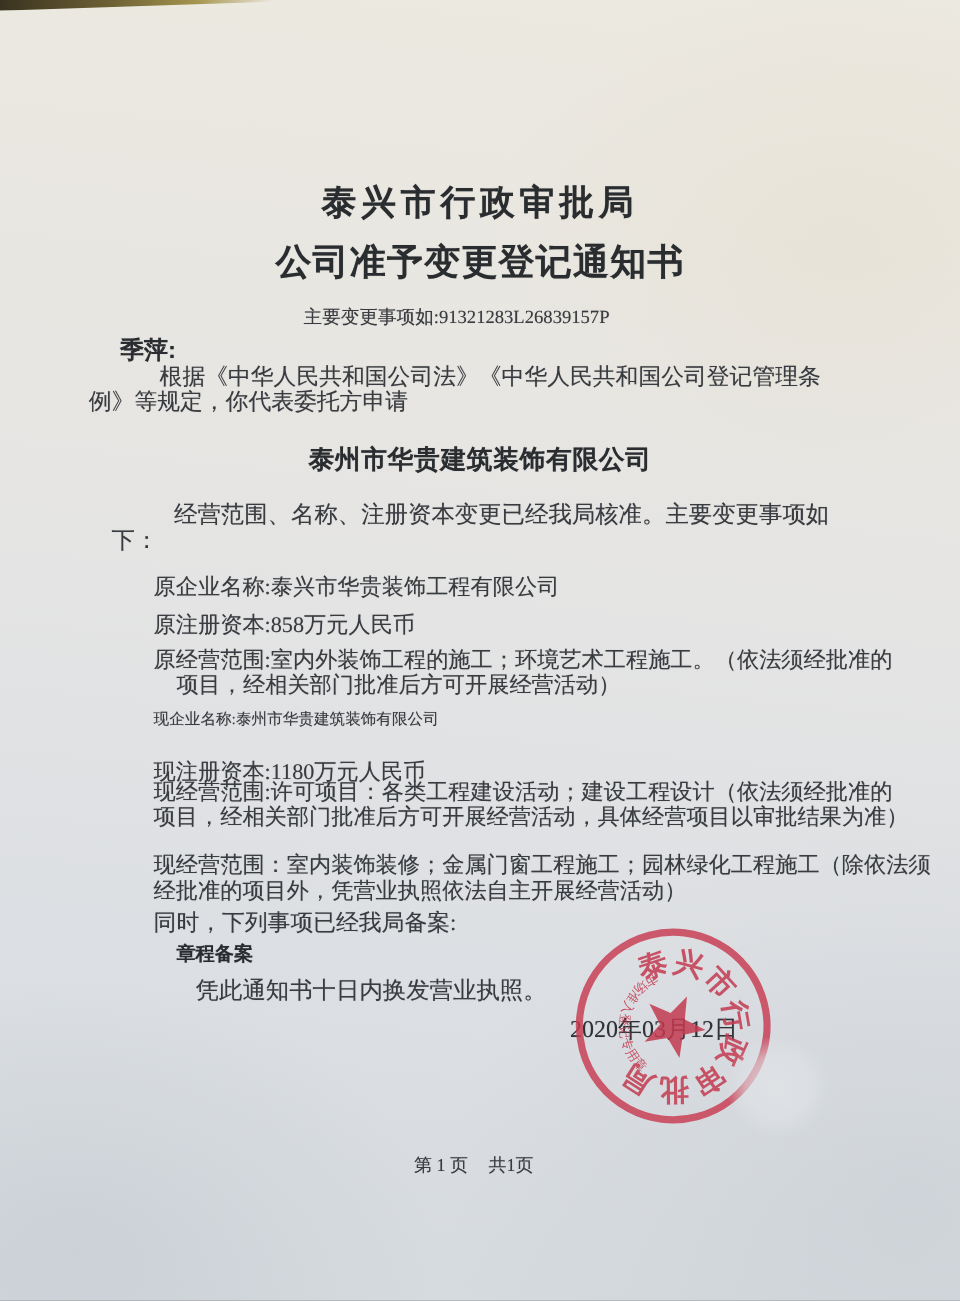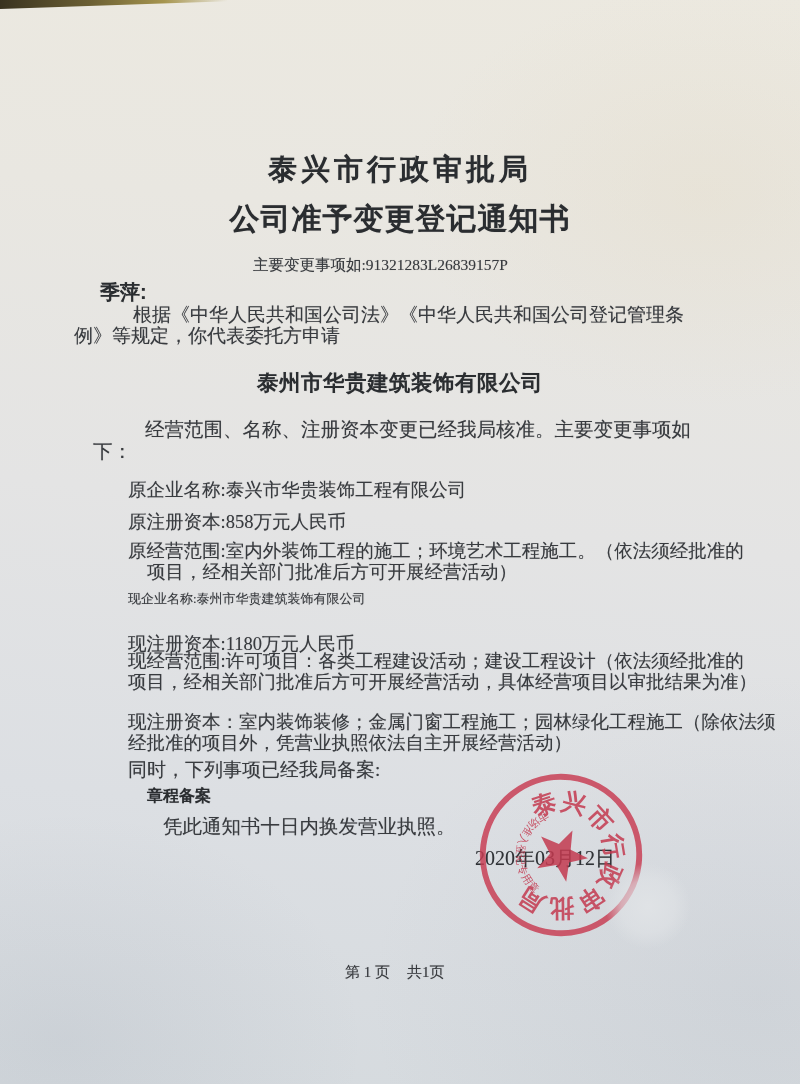--- a/index.html
+++ b/index.html
@@ -54,21 +54,21 @@
   <div class="blk serif" style="left:93px;top:441px;font-size:19.5px;">下：</div>
 
   <div class="blk serif" style="left:128px;top:480px;font-size:18.5px;">原企业名称:泰兴市华贵装饰工程有限公司</div>
   <div class="blk serif" style="left:128px;top:512px;font-size:18.5px;">原注册资本:858万元人民币</div>
   <div class="blk serif" style="left:128px;top:541px;font-size:18.5px;">原经营范围:室内外装饰工程的施工；环境艺术工程施工。（依法须经批准的</div>
   <div class="blk serif" style="left:128px;top:562px;font-size:18.5px;margin-left:19px;">项目，经相关部门批准后方可开展经营活动）</div>
   <div class="blk serif" style="left:128px;top:592px;font-size:13px;">现企业名称:泰州市华贵建筑装饰有限公司</div>
   <div class="blk serif" style="left:128px;top:622px;font-size:18.5px;margin-top:12px;">现注册资本:1180万元人民币</div>
   <div class="blk serif" style="left:128px;top:651px;font-size:18.5px;">现经营范围:许可项目：各类工程建设活动；建设工程设计（依法须经批准的</div>
   <div class="blk serif" style="left:128px;top:672px;font-size:18.5px;">项目，经相关部门批准后方可开展经营活动，具体经营项目以审批结果为准）</div>
-  <div class="blk serif" style="left:128px;top:712px;font-size:18.5px;">现注册资本：室内装饰装修；金属门窗工程施工；园林绿化工程施工（除依法须</div>
+  <div class="blk serif" style="left:128px;top:712px;font-size:18.5px;">现经营范围：室内装饰装修；金属门窗工程施工；园林绿化工程施工（除依法须</div>
   <div class="blk serif" style="left:128px;top:733px;font-size:18.5px;">经批准的项目外，凭营业执照依法自主开展经营活动）</div>
 
   <div class="blk serif" style="left:128px;top:759px;font-size:19px;">同时，下列事项已经我局备案:</div>
   <div class="blk hei" style="left:147px;top:787px;font-size:16px;">章程备案</div>
   <div class="blk serif" style="left:163px;top:816px;font-size:19.5px;">凭此通知书十日内换发营业执照。</div>
 
   <div class="blk serif" style="left:475px;top:847px;font-size:20px;color:#2f3236;">2020年03月12日</div>
 
   <div class="stamp">
     <svg width="170" height="170" viewBox="0 0 200 200">

